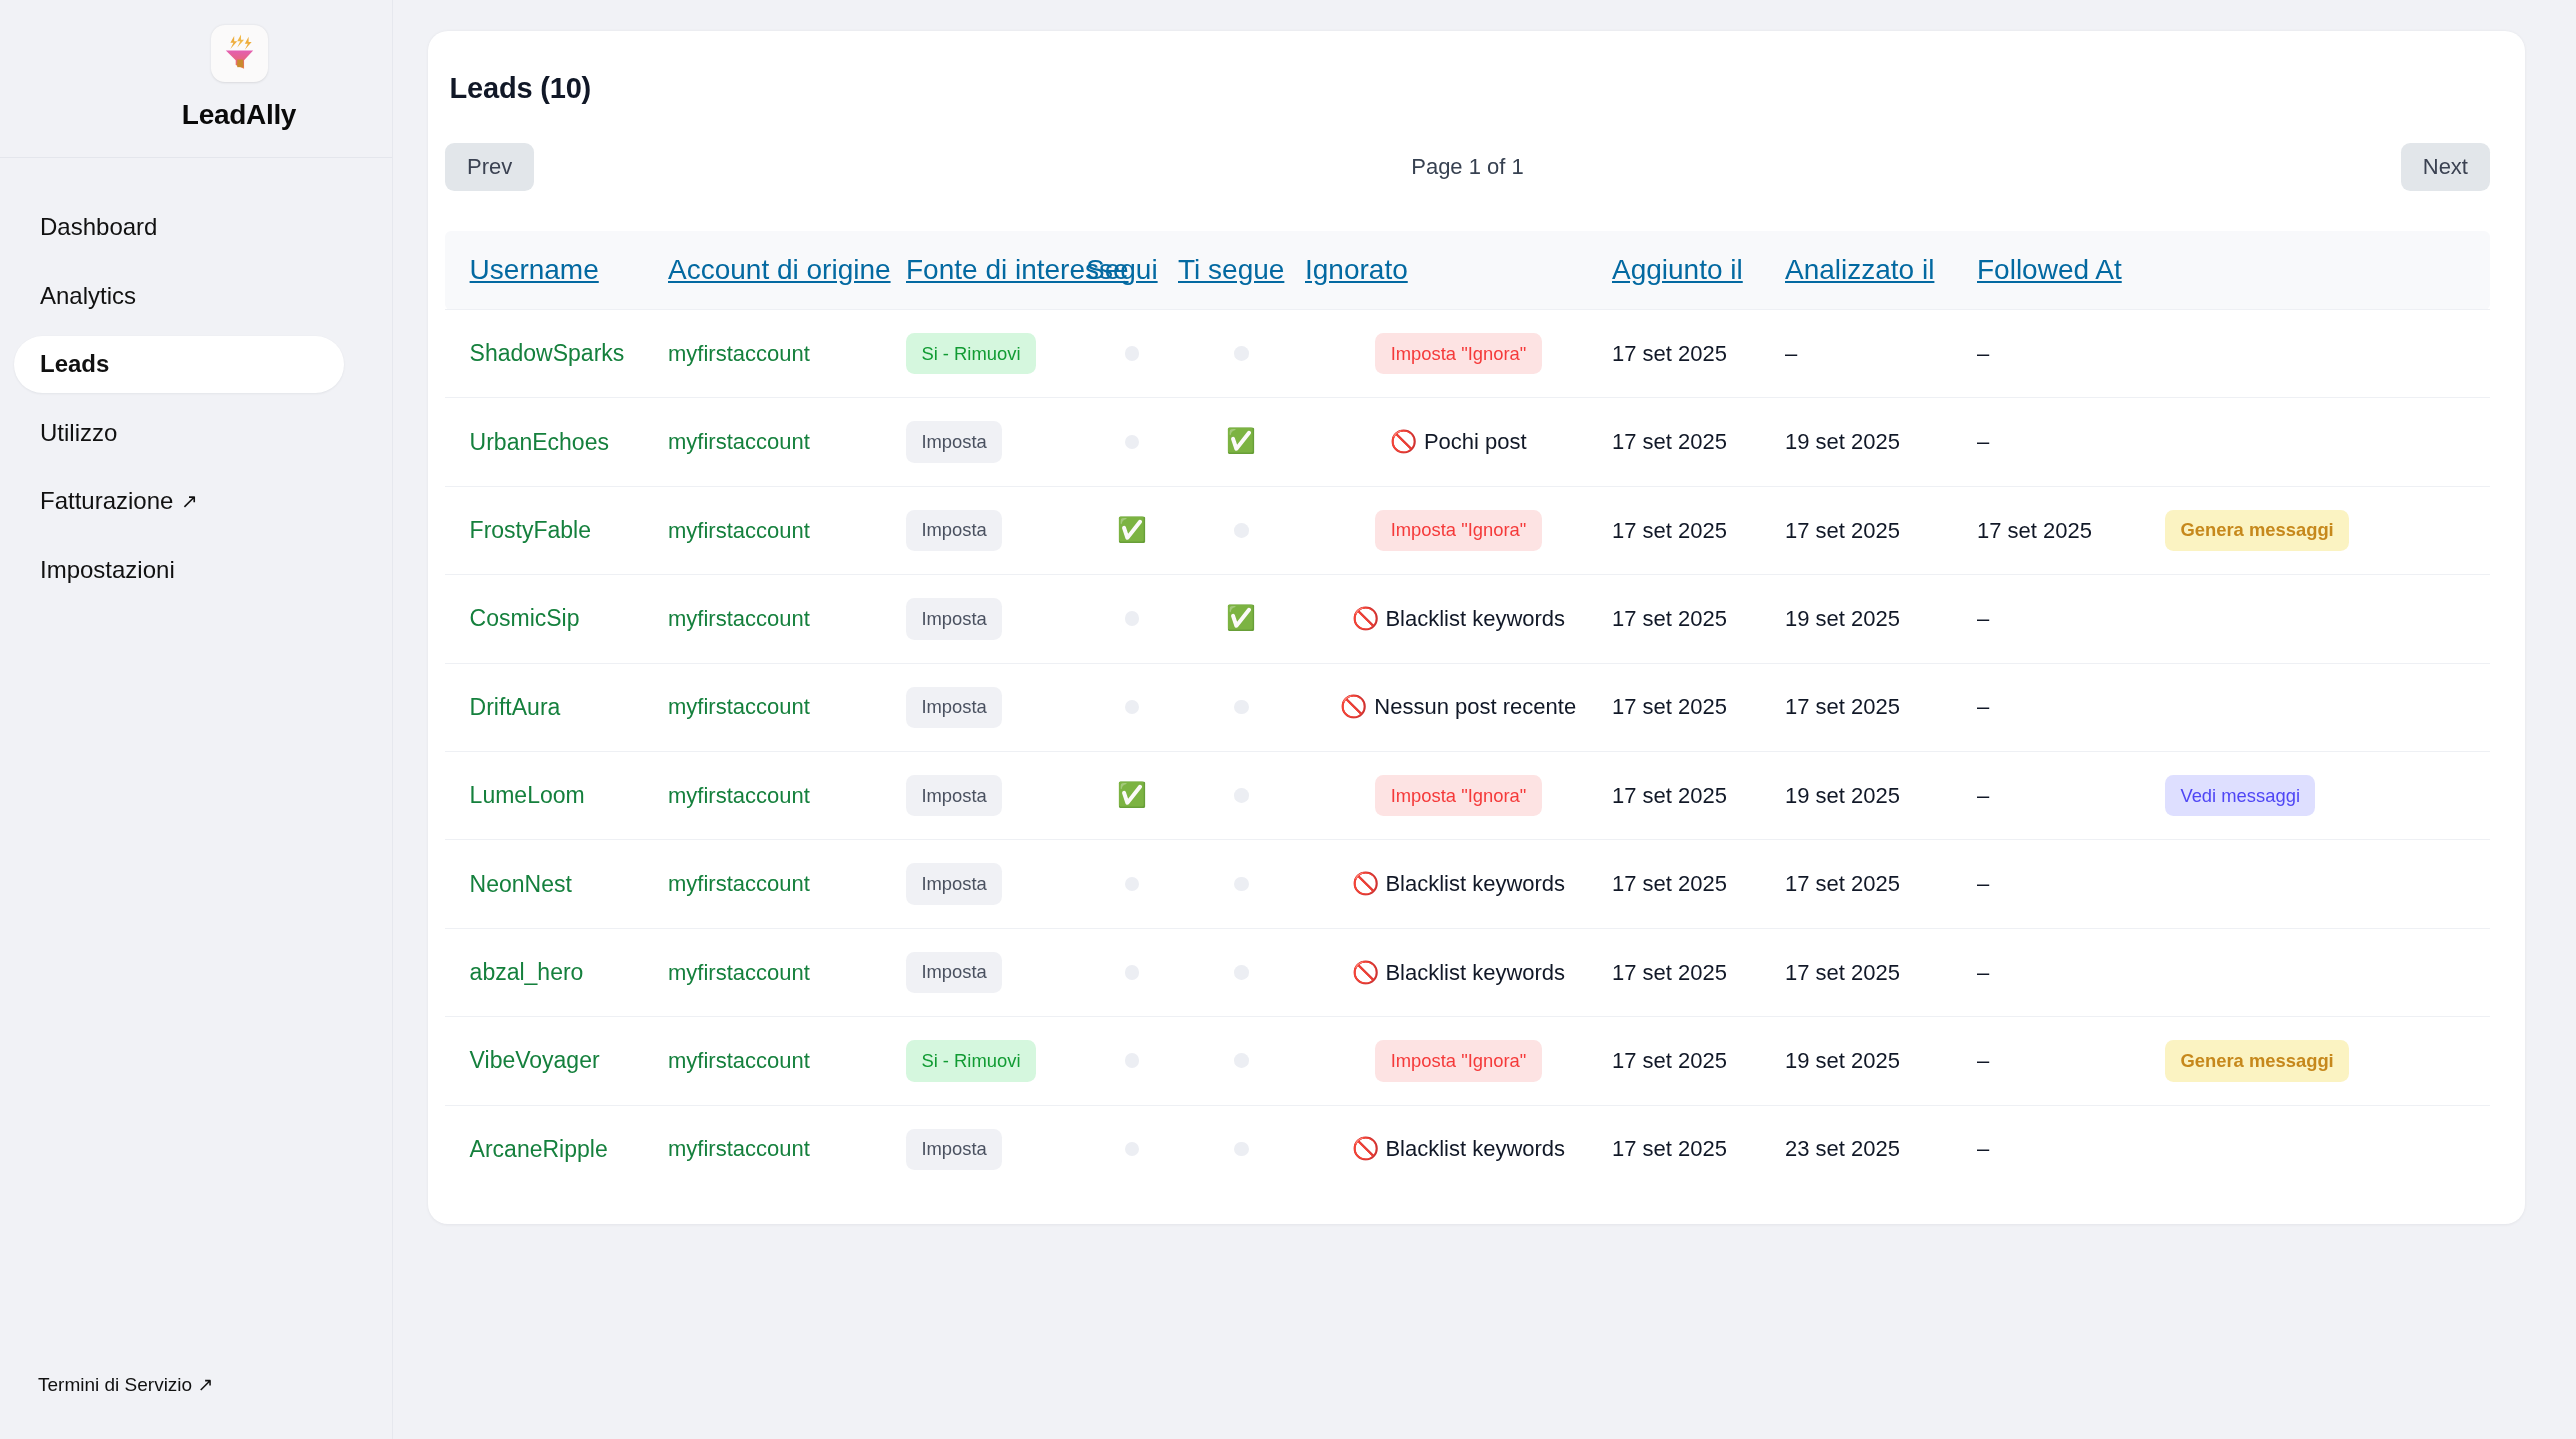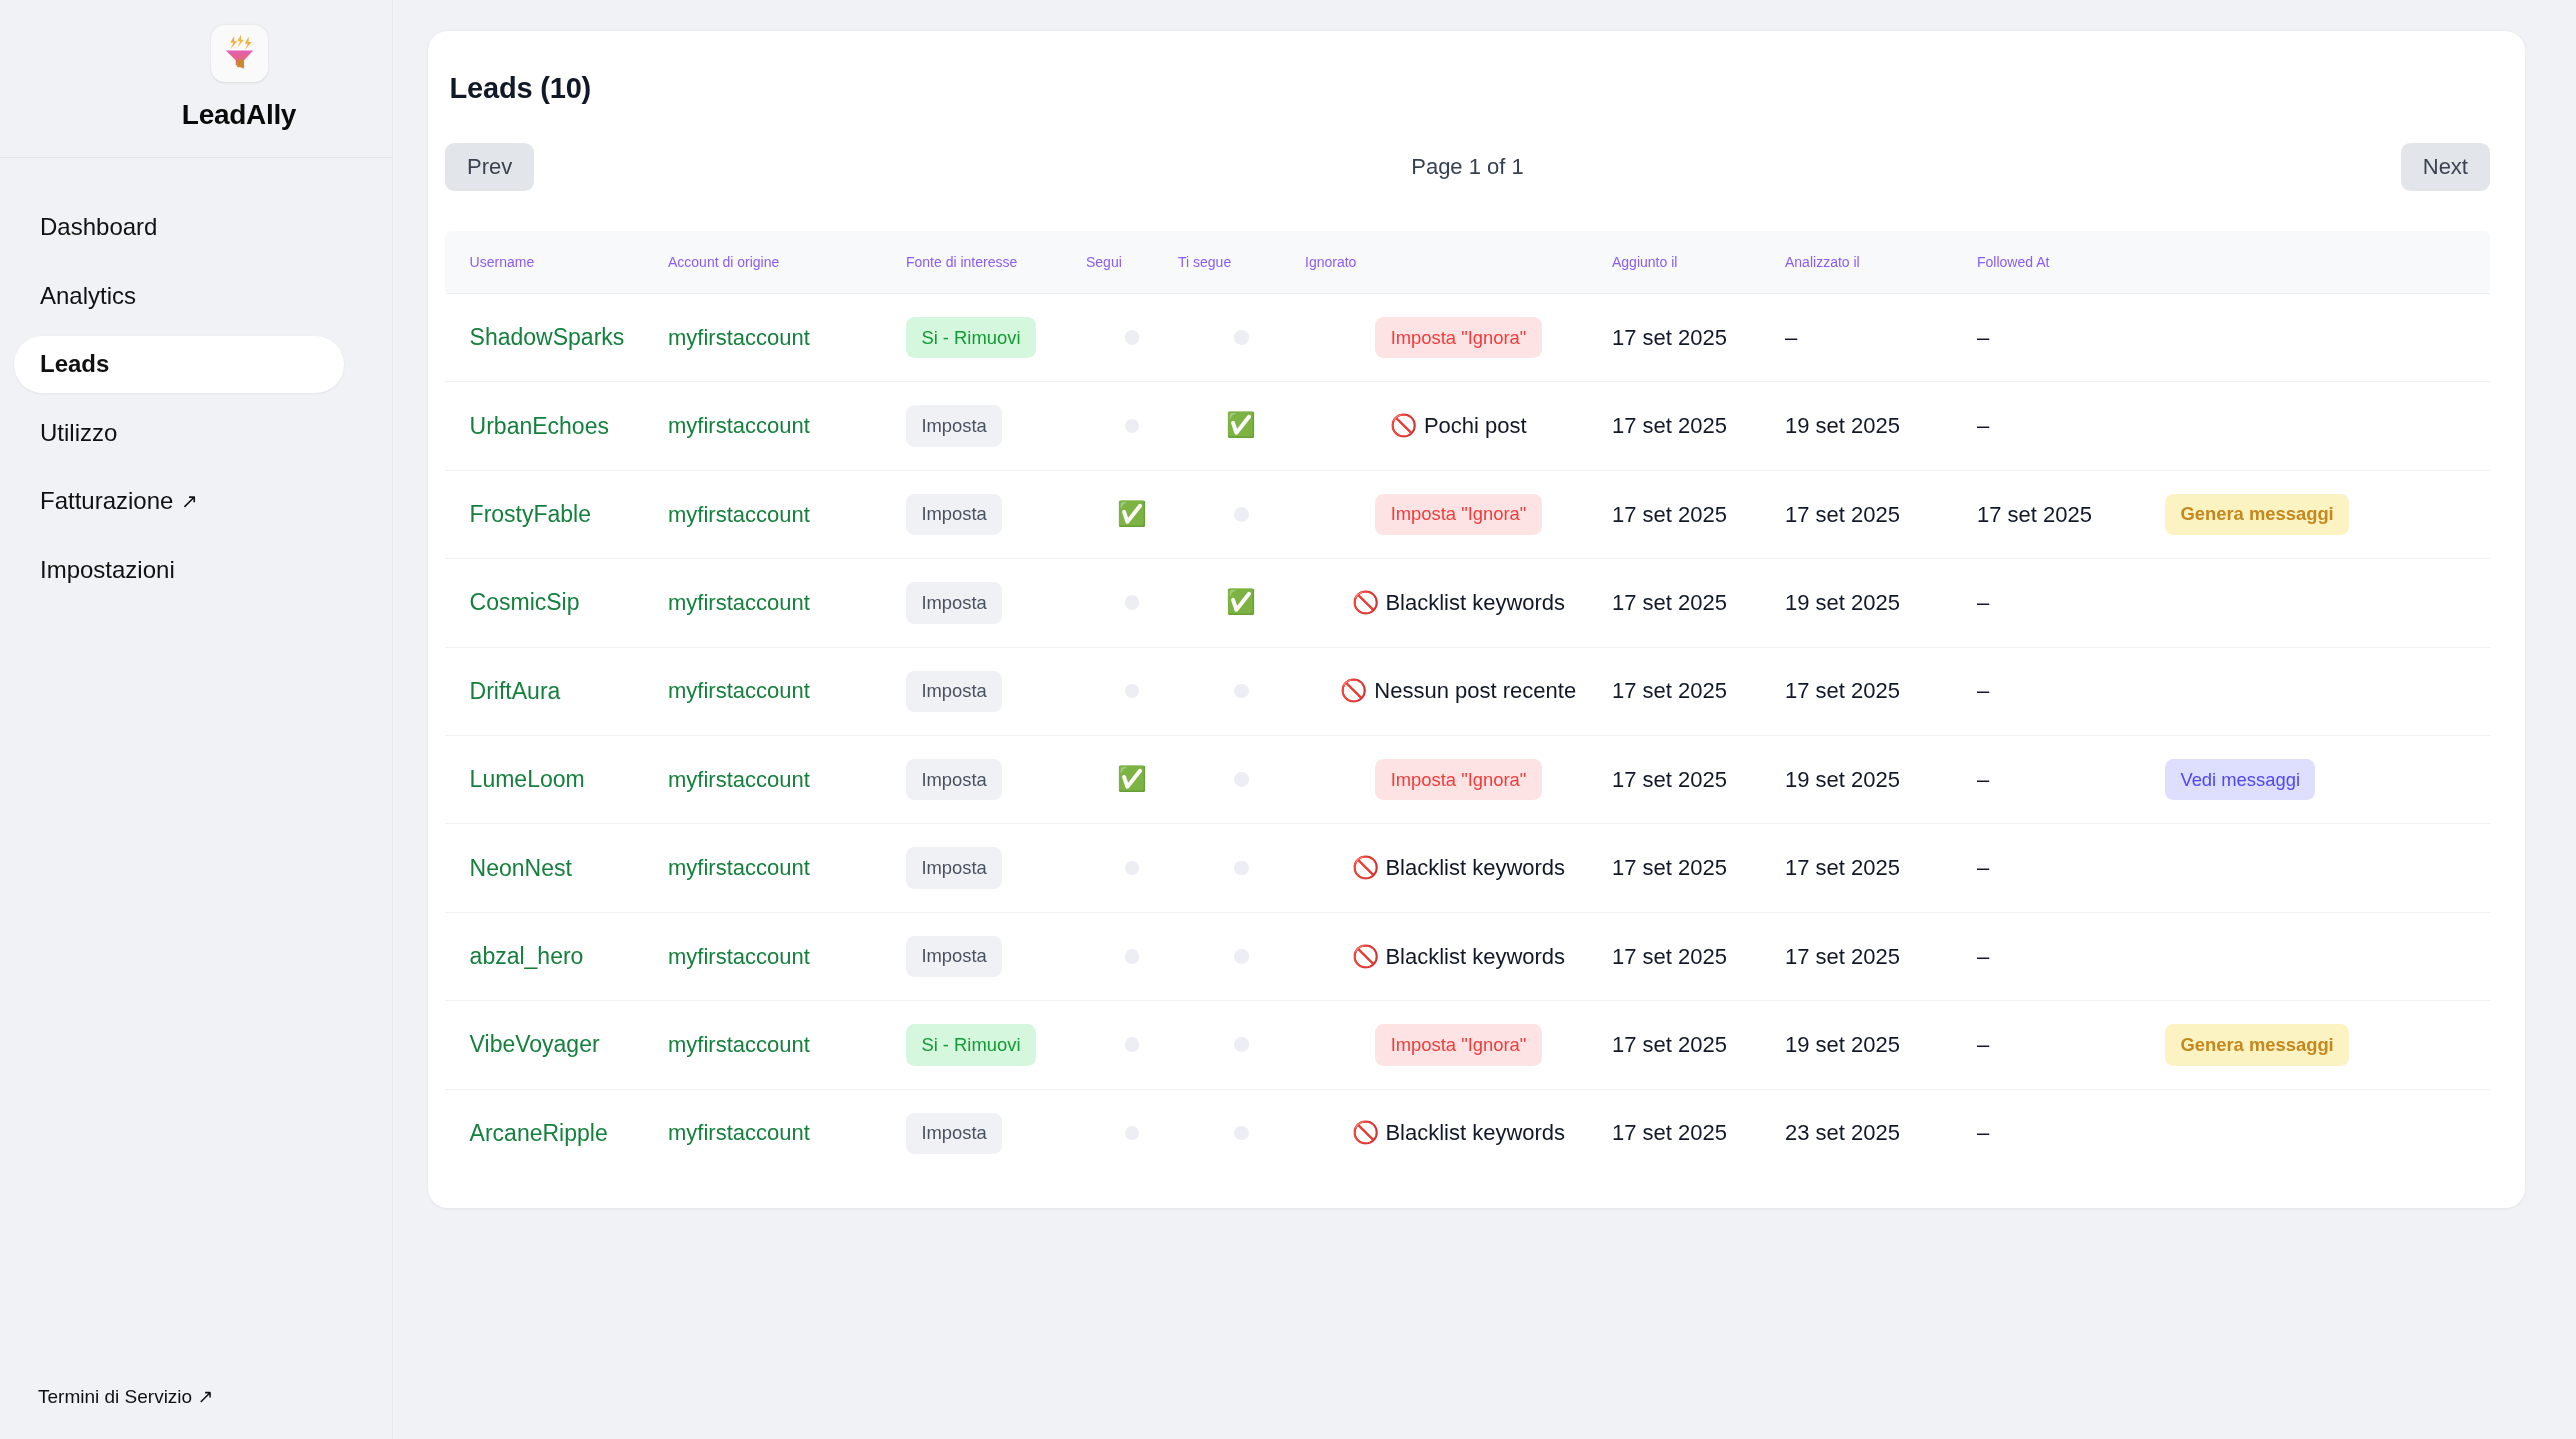--- a/index.html
+++ b/index.html
@@ -42,21 +42,21 @@
     border-radius: 31px;
     font-size: 24px; color: #111; white-space: nowrap;
     cursor: pointer;
   }
   .nav-item.active {
     background: #ffffff; font-weight: bold;
     box-shadow: 0 0.8px 2.3px rgba(16,24,40,.07);
   }
   .nav-arrow { font-size: 20px; margin-left: 7.7px; }
 
-  .sidebar-footer { margin-top: auto; padding: 0 0 31px 38px; }
+  .sidebar-footer { margin-top: auto; padding: 0 0 43px 38px; }
   .tos { font-size: 19px; color: #111; cursor: pointer; white-space: nowrap; }
 
   
   #main { flex: 1 1 auto; padding: 31px 51px 0 35px; min-width: 0; }
   .card {
     background: #fff; border-radius: 20px;
     box-shadow: 0 0.8px 3.1px rgba(16,24,40,.06);
     padding: 41px 35px 31px 17px;
   }
   .card-title {
@@ -72,22 +72,22 @@
   }
   .pg-btn.next { margin-left: auto; }
   .pg-label {
     position: absolute; left: 50%; transform: translateX(-50%);
     font-size: 22px; color: #374151;
   }
 
   table { width: 100%; border-collapse: collapse; table-layout: fixed; }
   thead th {
     background: #f8f9fb;
-    font-size: 14px; font-weight: normal; color: #8b5cf6;
-    text-align: left; padding: 23px 0 23px 0; white-space: nowrap;
+    font-size: 28px; font-weight: normal; color: #0369a1;
+    text-align: left; padding: 23px 0 23px 0; white-space: nowrap; text-decoration: underline;
   }
   thead th:first-child { padding-left: 24.6px; border-radius: 6.1px 0 0 6.1px; }
   thead th:last-child { border-radius: 0 6.1px 6.1px 0; }
   thead th.ctr { text-align: left; }
 
   tbody td {
     border-top: 1.5px solid #eef0f4;
     padding: 23px 0; font-size: 22px; color: #111827;
     vertical-align: middle; white-space: nowrap;
   }

